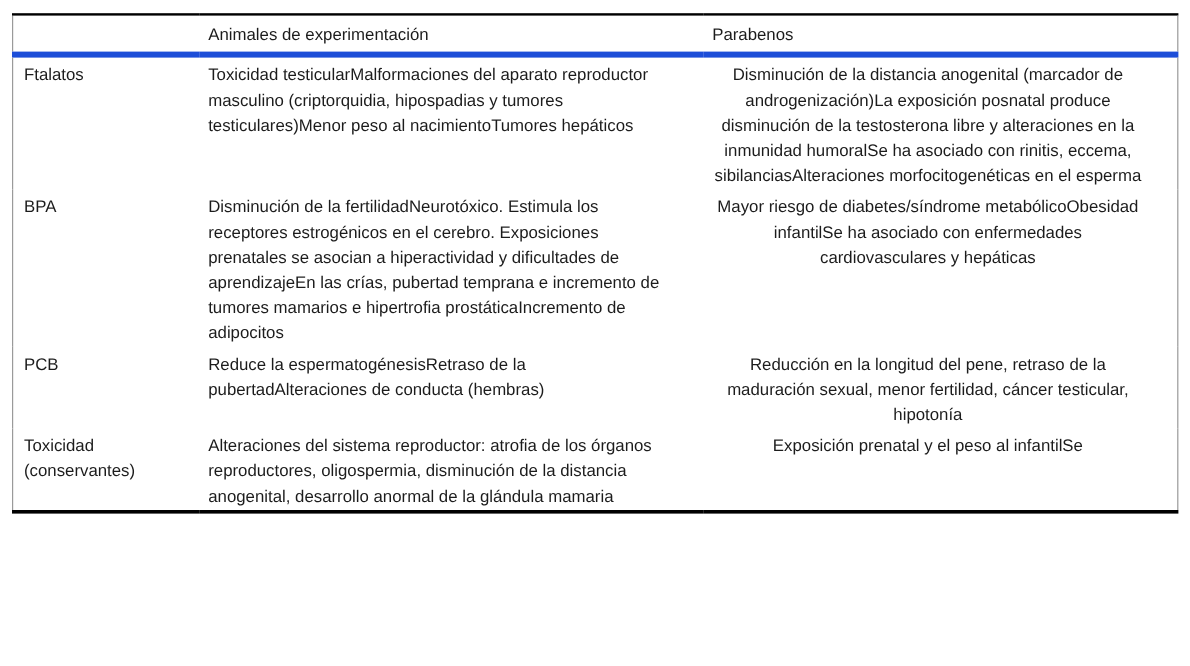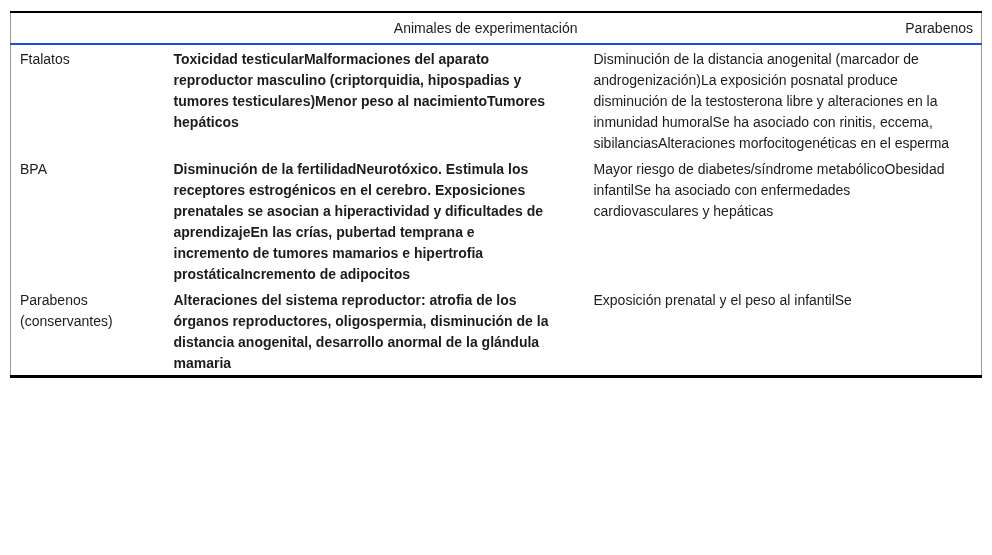--- a/index.html
+++ b/index.html
@@ -30,33 +30,33 @@
     border-top: 2px solid #000000;
     border-bottom: 3px solid #000000;
     border-left: 1px solid #9a9a9a;
     border-right: 1px solid #9a9a9a;
   }
   col.c-substance { width: 155px; }
   col.c-animales  { width: 420px; }
   col.c-personas  { width: 396px; }
   thead th {
     font-weight: normal;
-    text-align: right;
+    text-align: left;
     vertical-align: top;
     padding: 5px 8px 4px 8px;
-    border-bottom: 2px solid #1d4ed8;
+    border-bottom: 5px solid #1d4ed8;
   }
   thead th.h-substance { padding-left: 9px; }
   tbody td {
     vertical-align: top;
     padding: 4px 8px 1px 8px;
   }
   td.substance { padding-left: 9px; padding-right: 6px; }
-  td.animales  { padding-right: 32px; font-weight: bold; }
-  td.personas  { padding-right: 28px; }
+  td.animales  { padding-right: 32px; }
+  td.personas  { padding-right: 28px; text-align: center; }
 </style>
 </head>
 <body>
 
 <div class="table-wrap">
   <table class="effects-table">
     <colgroup>
       <col class="c-substance">
       <col class="c-animales">
       <col class="c-personas">
@@ -73,19 +73,24 @@
         <td class="substance">Ftalatos</td>
         <td class="animales">Toxicidad testicularMalformaciones del aparato reproductor masculino (criptorquidia, hipospadias y tumores testiculares)Menor peso al nacimientoTumores hepáticos</td>
         <td class="personas">Disminución de la distancia anogenital (marcador de androgenización)La exposición posnatal produce disminución de la testosterona libre y alteraciones en la inmunidad humoralSe ha asociado con rinitis, eccema, sibilanciasAlteraciones morfocitogenéticas en el esperma</td>
       </tr>
       <tr>
         <td class="substance">BPA</td>
         <td class="animales">Disminución de la fertilidadNeurotóxico. Estimula los receptores estrogénicos en el cerebro. Exposiciones prenatales se asocian a hiperactividad y dificultades de aprendizajeEn las crías, pubertad temprana e incremento de tumores mamarios e hipertrofia prostáticaIncremento de adipocitos</td>
         <td class="personas">Mayor riesgo de diabetes/síndrome metabólicoObesidad infantilSe ha asociado con enfermedades cardiovasculares y hepáticas</td>
       </tr>
       <tr>
-        <td class="substance">Parabenos (conservantes)</td>
+        <td class="substance">PCB</td>
+        <td class="animales">Reduce la espermatogénesisRetraso de la pubertadAlteraciones de conducta (hembras)</td>
+        <td class="personas">Reducción en la longitud del pene, retraso de la maduración sexual, menor fertilidad, cáncer testicular, hipotonía</td>
+      </tr>
+      <tr>
+        <td class="substance">Toxicidad (conservantes)</td>
         <td class="animales">Alteraciones del sistema reproductor: atrofia de los órganos reproductores, oligospermia, disminución de la distancia anogenital, desarrollo anormal de la glándula mamaria</td>
         <td class="personas">Exposición prenatal y el peso al infantilSe</td>
       </tr>
     </tbody>
   </table>
 </div>
 
 </body></html>

